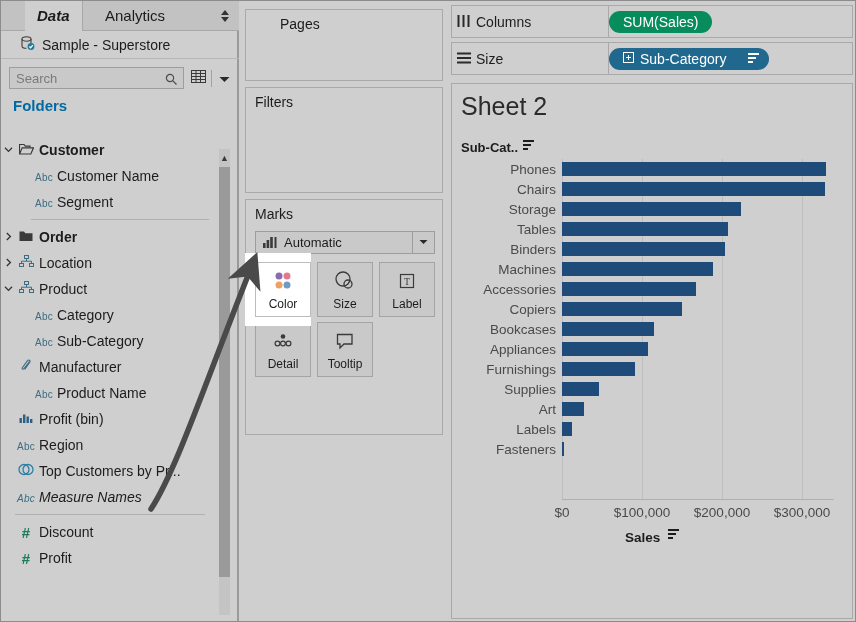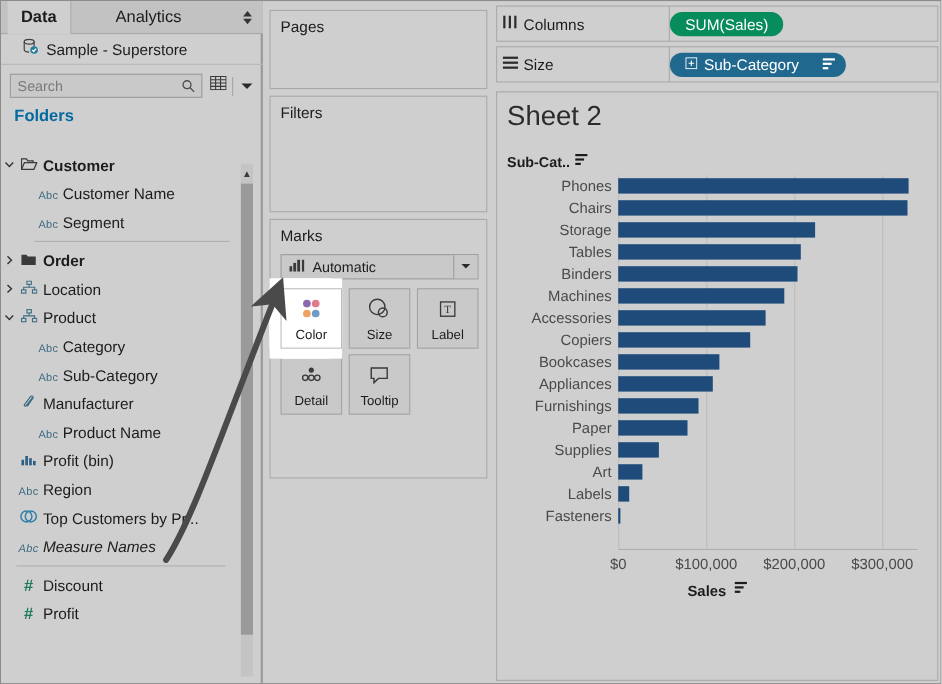--- a/index.html
+++ b/index.html
@@ -33,22 +33,23 @@
     position: absolute; top: 0; height: 30px;
     line-height: 30px;
     font-size: 15px;
     color: #1c1c1c;
     padding: 0 12px;
     cursor: default;
   }
   .tab.active {
     background: #cfcfcf;
     font-weight: bold;
-    left: 6px;
+    left: 24px;
     border-right: 1px solid #a8a8a8;
+    font-style: italic;
   }
   .tab.inactive { left: 92px; font-weight: normal; }
   .tab-sorter {
     position: absolute; right: 9px; top: 8px;
     font-size: 11px; color: #333; line-height: 7px;
     text-align: center; width: 10px;
   }
   .ds-row {
     position: absolute; left: 0; top: 31px;
     width: 238px; height: 27px;
@@ -146,21 +147,21 @@
   .card {
     position: absolute; left: 4px;
     width: 198px;
     background: #cfcfcf;
     border: 1px solid #a9a9a9;
   }
   .card-title {
     font-size: 14px; color: #1c1c1c;
     padding: 6px 0 0 9px;
   }
-  #card-pages { top: 4px; height: 72px; }
+  #card-pages { top: 4px; height: 72px; padding-left: 25px; }
   #card-filters { top: 82px; height: 106px; }
   #card-marks { top: 194px; height: 236px; }
 
   .marks-select {
     position: absolute; left: 9px; top: 31px;
     width: 180px; height: 23px;
     background: #c9c9c9;
     border: 1px solid #9d9d9d;
     display: flex; align-items: center;
   }
@@ -701,26 +702,20 @@
               <div class="bar" style="width: 86.0256px; background: rgb(31, 75, 122);"></div>
             </div>
           </div>
           <div class="catrow">
             <div class="catlabel">Furnishings</div>
             <div class="barwrap">
               <div class="bar" style="width: 73.364px; background: rgb(31, 75, 122);"></div>
             </div>
           </div>
           <div class="catrow">
-            <div class="catlabel">Paper</div>
-            <div class="barwrap">
-              <div class="bar" style="width: 62.7832px; background: rgb(31, 75, 122);"></div>
-            </div>
-          </div>
-          <div class="catrow">
             <div class="catlabel">Supplies</div>
             <div class="barwrap">
               <div class="bar" style="width: 37.3392px; background: rgb(31, 75, 122);"></div>
             </div>
           </div>
           <div class="catrow">
             <div class="catlabel">Art</div>
             <div class="barwrap">
               <div class="bar" style="width: 21.6952px; background: rgb(31, 75, 122);"></div>
             </div>

